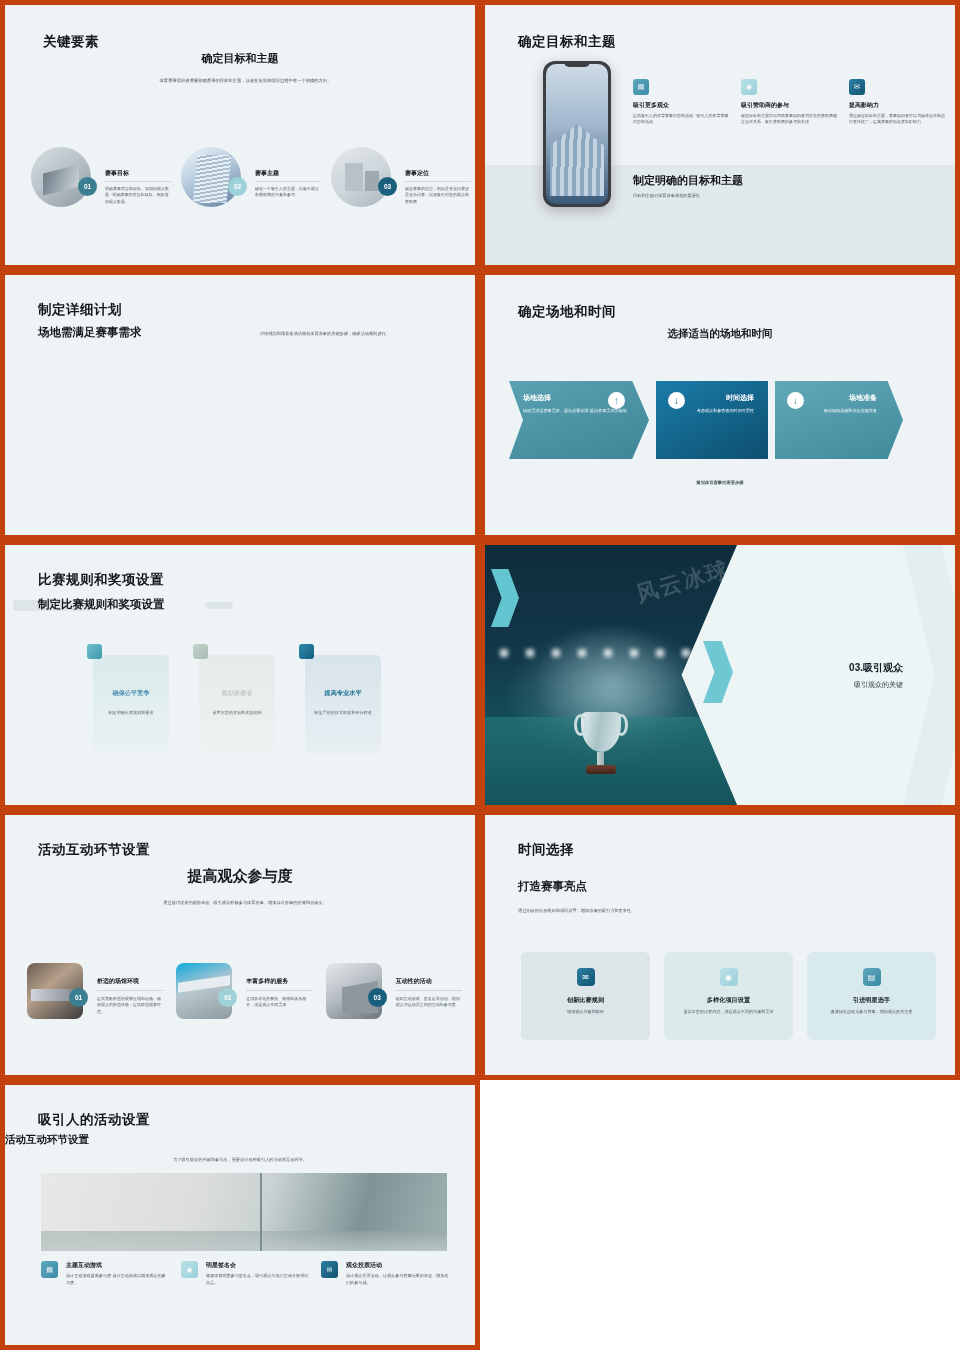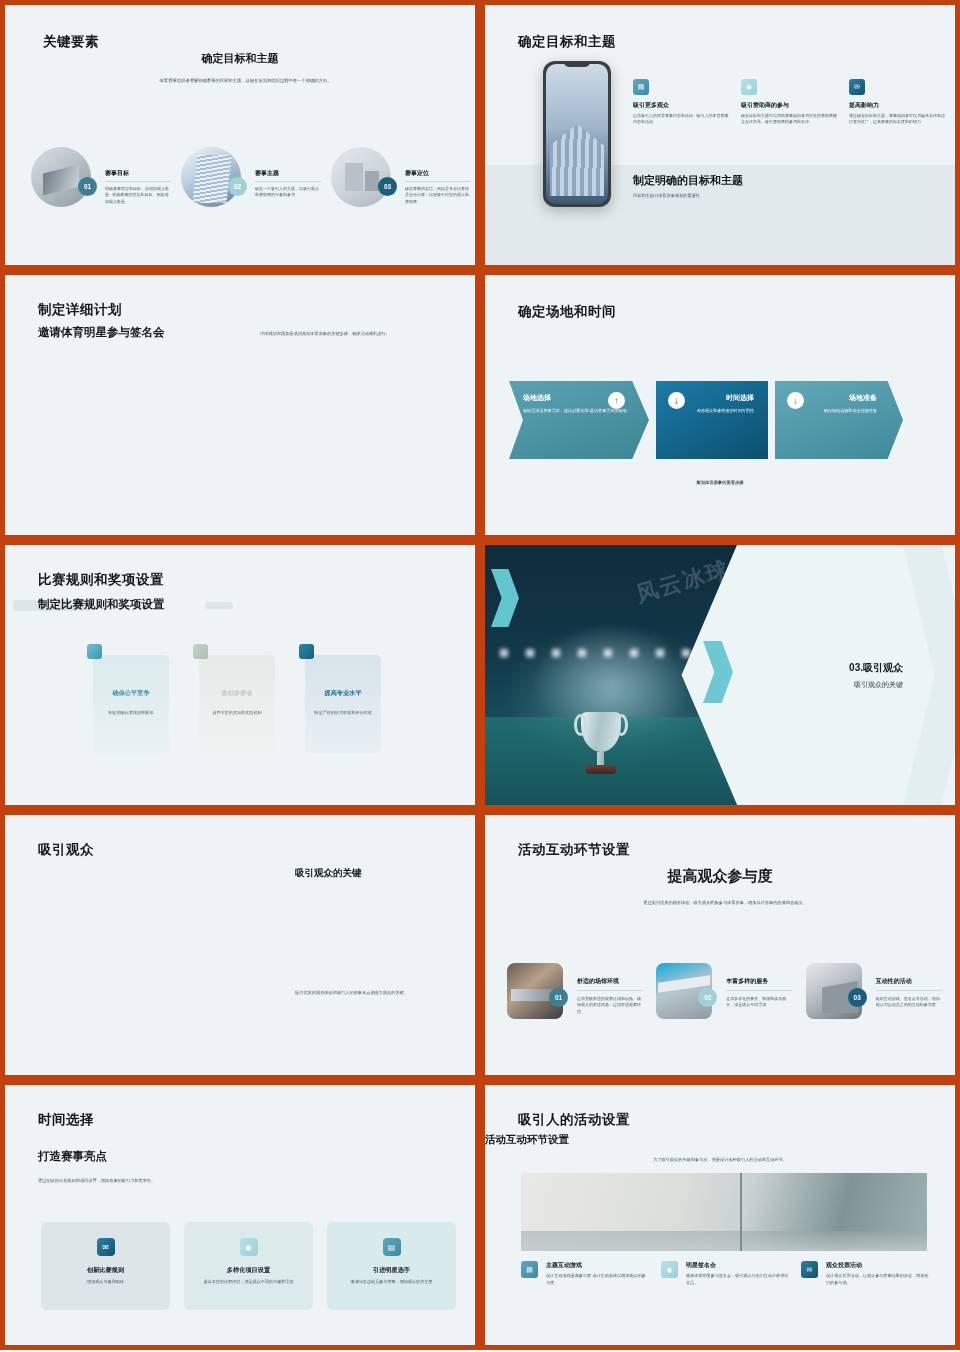--- a/index.html
+++ b/index.html
@@ -341,29 +341,32 @@
       <div class="s2-foot">
         <div class="sub-ttl">制定明确的目标和主题</div>
         <p>目标和主题对体育赛事策划的重要性</p>
       </div>
     </div>
   </div>
 
   <div class="slide">
     <div class="slide-inner">
       <div class="ttl s3-title">制定详细计划</div>
-      <div class="sub-ttl s3-sub">邀请体育明星参与签名会</div>
+      <div class="sub-ttl s3-sub">场地需满足赛事需求</div>
       <div class="s3-lead">详细规划和预算是成功策划体育赛事的关键步骤，确保活动顺利进行。</div>
     </div>
 
   </div>
 
   <div class="slide">
     <div class="slide-inner">
       <div class="ttl s4-title">确定场地和时间</div>
+      <div class="s4-head">
+        <div class="sub-ttl">选择适当的场地和时间</div>
+      </div>
 
       <div class="s4-arrows">
         <div class="arw arw-a">
           <div class="cir">↑</div>
           <h4>场地选择</h4>
           <p>场地需满足赛事需求，提供必要保障·提供赛事需求的场地</p>
         </div>
         <div class="arw arw-b">
           <div class="cir">↓</div>
           <h4>时间选择</h4>
@@ -426,28 +429,20 @@
       <div class="s6-chev-a"></div>
       <div class="s6-chev-b"></div>
 
       <div class="s6-txt">
         <h2>03.吸引观众</h2>
         <p>吸引观众的关键</p>
       </div>
     </div>
   </div>
 
-  <div class="slide">
-    <div class="slide-inner">
-      <div class="ttl s7-title">吸引观众</div>
-      <div class="s7-kicker">吸引观众的关键</div>
-      <div class="s7-note">提供优质的观赛体验和吸引人的赛事亮点是吸引观众的关键。</div>
-    </div>
-
-  </div>
 
   <div class="slide">
     <div class="slide-inner">
       <div class="ttl s8-title">活动互动环节设置</div>
       <div class="s8-head">
         <div class="sub-ttl">提高观众参与度</div>
       </div>
       <div class="s8-lead">通过提供优质的观赛体验，吸引观众积极参与体育赛事，增加其对赛事的热情和忠诚度。</div>
 
       <div class="s8-row">

